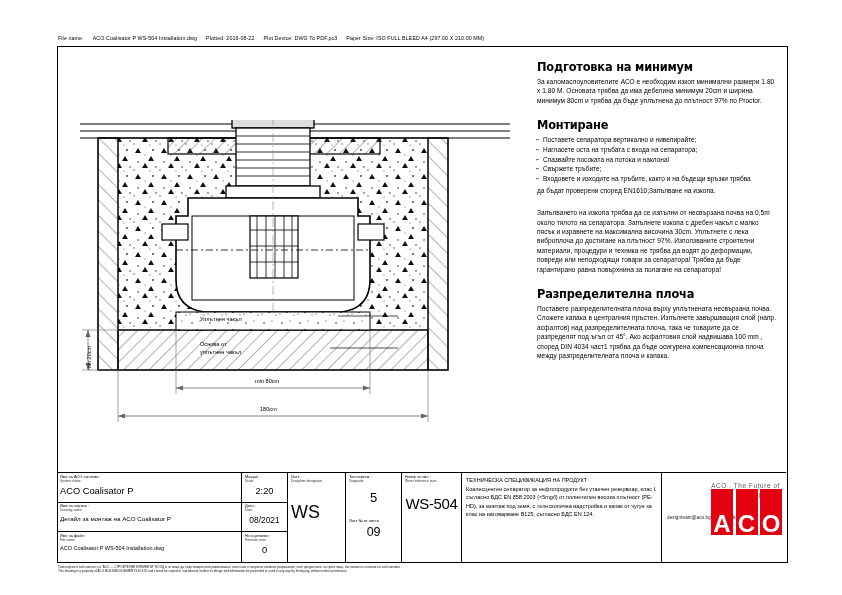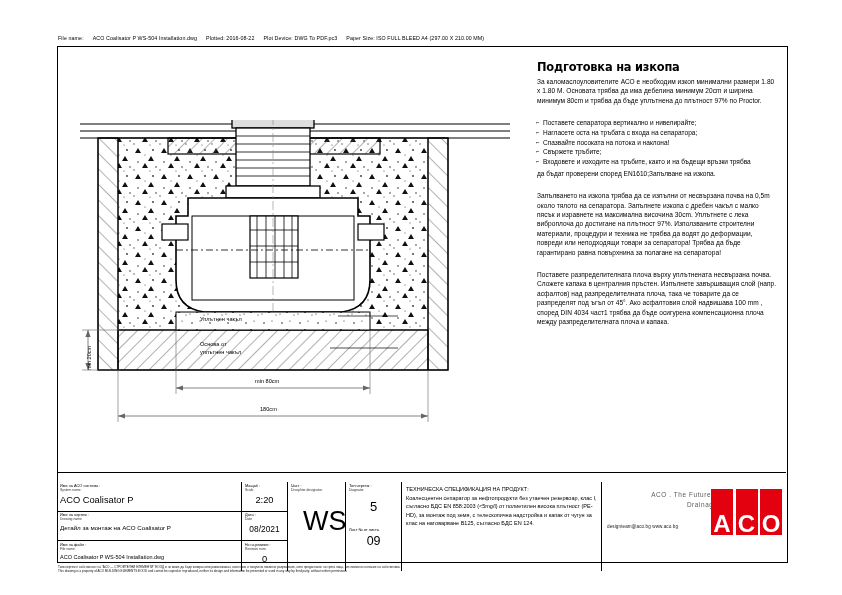--- a/index.html
+++ b/index.html
@@ -33,30 +33,30 @@
   #drawing{position:absolute;left:80px;top:120px;width:430px;height:330px;}
   svg{display:block;}
 
   .lbl{position:absolute;font-size:5.6px;color:#000;white-space:nowrap;}
   .lbl-rot{position:absolute;font-size:5.6px;color:#000;white-space:nowrap;
            transform-origin:left top;transform:rotate(-90deg);}
 
   
   #titleblock{position:absolute;left:57px;top:472px;width:729px;height:89px;
               border-top:1.1px solid #000;}
-  #tb-grid{position:absolute;left:0;top:9px;width:729px;height:89px;display:flex;}
+  #tb-grid{position:absolute;left:0;top:0;width:729px;height:89px;display:flex;}
   .tb-col{border-right:1px solid #000;box-sizing:border-box;height:89px;position:relative;}
   .tb-row{border-bottom:1px solid #000;box-sizing:border-box;position:relative;padding:1.5px 3px 0 3px;}
   .tb-row:last-child{border-bottom:none;}
   .tb-cap{font-size:3.9px;line-height:4.3px;color:#000;}
   .tb-cap2{font-size:3.4px;line-height:4.0px;color:#333;}
   .tb-val{font-size:9.3px;line-height:12px;margin-top:2px;}
   .tb-val-s{font-size:6.2px;line-height:9px;margin-top:2px;}
-  .tb-big{font-size:27px;line-height:30px;text-align:left;font-weight:normal;
-          font-family:"Liberation Sans",sans-serif;margin-left:12px;}
+  .tb-big{font-size:18px;line-height:30px;text-align:left;font-weight:normal;
+          font-family:"Liberation Sans",sans-serif;}
   .tb-mid{font-size:13px;line-height:15px;text-align:center;}
   .tb-num{font-size:12.5px;line-height:14px;text-align:center;letter-spacing:-.3px;}
   .tb-center{text-align:center;}
 
   #spec-prod{font-size:5.5px;line-height:8.2px;padding:3px 4px;}
   #spec-prod .t{margin-bottom:1px;}
 
   #aco-slogan{font-size:6.4px;line-height:10px;color:#5a5a5a;letter-spacing:.6px;text-align:right;}
   #aco-mail{font-size:4.6px;color:#222;letter-spacing:.1px;margin-top:14px;}
   #aco-logo{display:flex;gap:2.5px;}
@@ -187,34 +187,36 @@
     <span class="lbl" style="left:120px;top:221px;">Основа от</span>
     <span class="lbl" style="left:120px;top:229px;">уплътнен чакъл</span>
 
     <span class="lbl-rot" style="left:6px;top:250px;">min 20cm</span>
     <span class="lbl" style="left:175px;top:258px;">min 80cm</span>
     <span class="lbl" style="left:180px;top:286px;">180cm</span>
   </div>
 
   <div id="spec">
 
-    <h2 class="spec-h">Подготовка на изкопа</h2>
+    <h2 class="spec-h">Подготовка на минимум</h2>
     <p class="spec-p">За каломаслоуловителите АСО е необходим изкоп минимални размери 1.80 x 1.80 М. Основата трябва да има дебелина минимум 20cm и ширина минимум 80cm и трябва да бъде уплътнена до плътност 97% по Proctor.</p>
 
+    <h2 class="spec-h">Монтиране</h2>
     <ul class="spec-list">
       <li>Поставете сепаратора вертикално и нивелирайте;</li>
       <li>Нагласете оста на тръбата с входа на сепаратора;</li>
       <li>Спазвайте посоката на потока и наклона!</li>
       <li>Свържете тръбите;</li>
       <li>Входовете и изходите на тръбите, както и на бъдещи връзки трябва</li>
     </ul>
     <p class="spec-tail">да бъдат проверени според EN1610;Запълване на изкопа.</p>
 
     <p class="spec-p">Запълването на изкопа трябва да се изпълни от несвързана почва на 0,5m около тялото на сепаратора. Запълнете изкопа с дребен чакъл с малко пясък и изравнете на максимална височина 30cm. Уплътнете с лека виброплоча до достигане на плътност 97%. Използваните строителни материали, процедури и техника не трябва да водят до деформации, повреди или неподходящи товари за сепаратора! Трябва да бъде гарантирано равна повърхнина за полагане на сепаратора!</p>
 
+    <h2 class="spec-h">Разпределителна плоча</h2>
     <p class="spec-p">Поставете разпределителната плоча върху уплътнената несвързана почва. Сложете капака в централния пръстен. Изпълнете завършващия слой (напр. асфалтов) над разпределителната плоча, така че товарите да се разпределят под ъгъл от 45°. Ако асфалтовия слой надвишава 100 mm , според DIN 4034 част1 трябва да бъде осигурена компенсационна плоча между разпределителната плоча и капака.</p>
   </div>
 
   <div id="titleblock">
     <div id="tb-grid">
 
       <div class="tb-col" style="width:185px;">
         <div class="tb-row" style="height:29.6px;">
           <div class="tb-cap">Име на АСО система :</div>
           <div class="tb-cap2">System name</div>
@@ -257,20 +259,25 @@
       </div>
 
       <div class="tb-col" style="width:56px;padding:1.5px 3px;">
         <div class="tb-cap">Тип чертеж :</div>
         <div class="tb-cap2">Diagnator</div>
         <div class="tb-mid" style="margin-top:7px;">5</div>
         <div class="tb-cap" style="margin-top:14px;">Лист № от листа</div>
         <div class="tb-num" style="margin-top:2px;">09</div>
       </div>
 
+      <div class="tb-col" style="width:60px;padding:1.5px 3px;">
+        <div class="tb-cap" style="font-size:3.5px;">Номер на лист :</div>
+        <div class="tb-cap2">Sheet inference num.</div>
+        <div class="tb-mid" style="margin-top:13px;font-size:15px;letter-spacing:-.4px;">WS-504</div>
+      </div>
 
       <div class="tb-col" style="width:200px;">
         <div id="spec-prod">
           <div class="t">ТЕХНИЧЕСКА СПЕЦИФИКАЦИЯ НА ПРОДУКТ:</div>
           <div>Коалесцентен сепаратор за нефтопродукти без утаечен резервоар, клас I, съгласно БДС EN 858:2003 (&lt;5mg/l) от полиетилен висока плътност (PE-HD), за монтаж под земя, с телескопична надстройка и капак от чугун за клас на натоварване B125, съгласно БДС EN 124.</div>
         </div>
       </div>
 
       <div class="tb-col" style="width:123px;border-right:none;padding:8px 5px 0 5px;display:flex;flex-direction:column;">
         <div id="aco-slogan">

